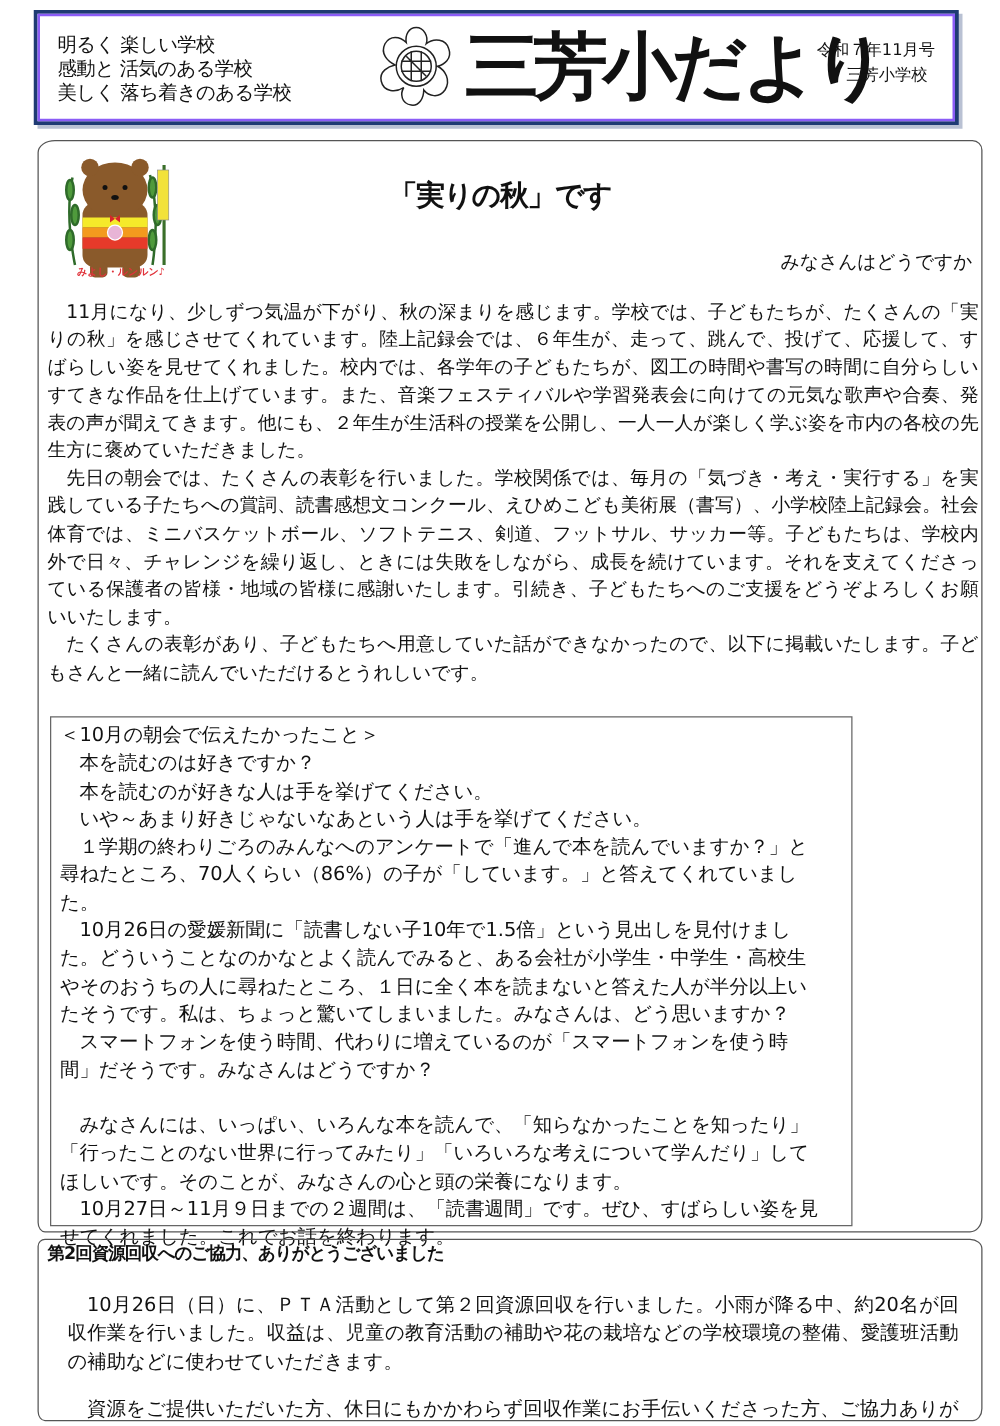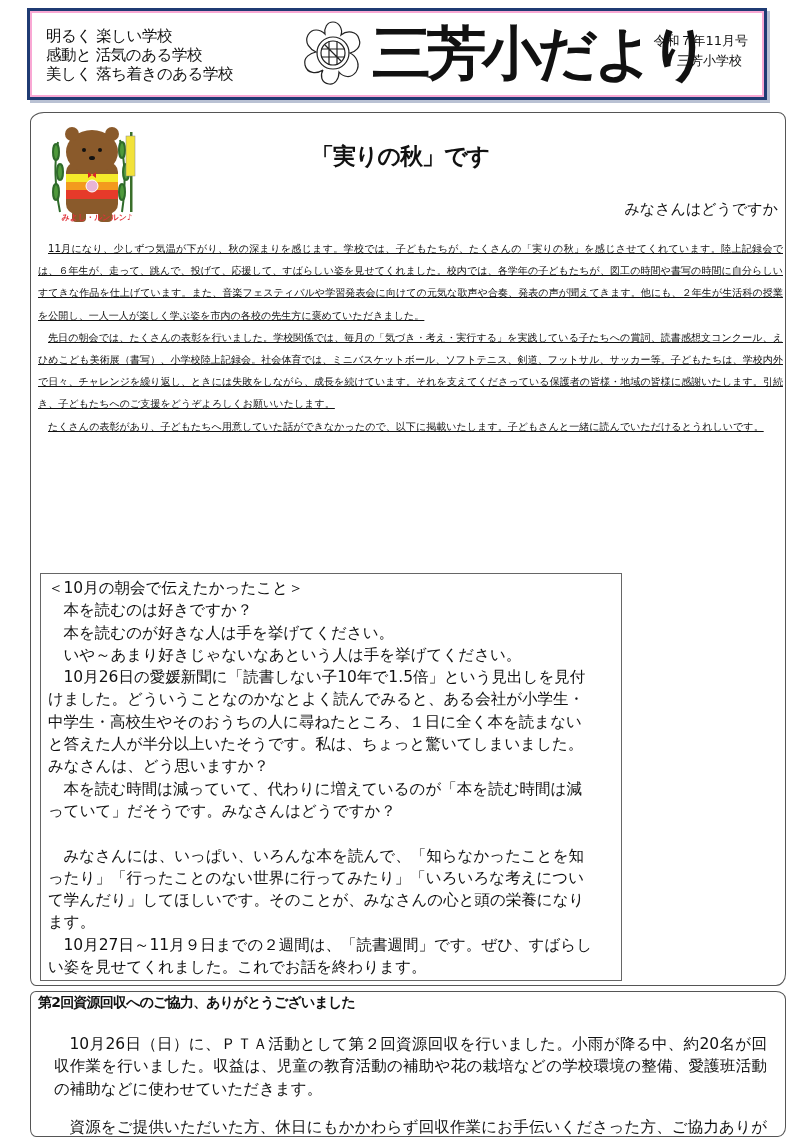--- a/index.html
+++ b/index.html
@@ -9,21 +9,21 @@
     color: #111;
   }
   
   .masthead {
     position: absolute; left: 27px; top: 8px; width: 740px; height: 92px;
     background: #1f3b73; padding: 3px; box-sizing: border-box;
     box-shadow: 3px 3px 0 #b9c1d3;
   }
   .masthead-inner {
     width: 100%; height: 100%; background: #fff; box-sizing: border-box;
-    border: 2px solid #f9a8d4; position: relative;
+    border: 2px solid #8b5cf6; position: relative;
   }
   .mottos {
     position: absolute; left: 14px; top: 14px; font-size: 15.5px; line-height: 19px;
     letter-spacing: -0.5px; white-space: nowrap;
   }
   .emblem {
     position: absolute; left: 267px; top: 6px; width: 68px; height: 68px;
   }
   .brand-title {
     position: absolute; left: 340px; top: 4px; font-size: 58px; font-weight: bold;
@@ -51,29 +51,28 @@
   }
   .article-title {
     position: absolute; left: 0; width: 800px; top: 141px; text-align: center;
     font-size: 23px; font-weight: bold; letter-spacing: -1px;
   }
   .author {
     position: absolute; right: 22px; top: 200px; font-size: 15px; white-space: nowrap;
   }
   .body-text {
     position: absolute; left: 38px; width: 745px; top: 238px;
-    font-size: 10px; line-height: 22.2px; letter-spacing: 0.05px;
+    font-size: 15px; line-height: 22.2px; letter-spacing: 0.05px;
     text-align: justify;
-    text-decoration: underline;
   }
   .body-text p { margin: 0; text-indent: 1em; }
 
   
   .speech-box {
-    position: absolute; left: 40px; top: 573px; width: 582px; height: 408px;
+    position: absolute; left: 40px; top: 573px; width: 642px; height: 408px;
     border: 1.3px solid #666; box-sizing: border-box;
     padding: 3px 24px 0 7px;
     font-size: 15.5px; line-height: 22.3px;
   }
   .speech-box p { margin: 0; }
   .speech-box .indent { text-indent: 1em; }
   .speech-box .blank { height: 22.3px; }
 
   
   .bottom-box {
@@ -162,22 +161,23 @@
   <p>11月になり、少しずつ気温が下がり、秋の深まりを感じます。学校では、子どもたちが、たくさんの「実りの秋」を感じさせてくれています。陸上記録会では、６年生が、走って、跳んで、投げて、応援して、すばらしい姿を見せてくれました。校内では、各学年の子どもたちが、図工の時間や書写の時間に自分らしいすてきな作品を仕上げています。また、音楽フェスティバルや学習発表会に向けての元気な歌声や合奏、発表の声が聞えてきます。他にも、２年生が生活科の授業を公開し、一人一人が楽しく学ぶ姿を市内の各校の先生方に褒めていただきました。</p>
   <p>先日の朝会では、たくさんの表彰を行いました。学校関係では、毎月の「気づき・考え・実行する」を実践している子たちへの賞詞、読書感想文コンクール、えひめこども美術展（書写）、小学校陸上記録会。社会体育では、ミニバスケットボール、ソフトテニス、剣道、フットサル、サッカー等。子どもたちは、学校内外で日々、チャレンジを繰り返し、ときには失敗をしながら、成長を続けています。それを支えてくださっている保護者の皆様・地域の皆様に感謝いたします。引続き、子どもたちへのご支援をどうぞよろしくお願いいたします。</p>
   <p>たくさんの表彰があり、子どもたちへ用意していた話ができなかったので、以下に掲載いたします。子どもさんと一緒に読んでいただけるとうれしいです。</p>
 </div>
 
 <div class="speech-box">
   <p>＜10月の朝会で伝えたかったこと＞</p>
   <p class="indent">本を読むのは好きですか？</p>
   <p class="indent">本を読むのが好きな人は手を挙げてください。</p>
   <p class="indent">いや～あまり好きじゃないなあという人は手を挙げてください。</p>
+  <p class="indent">１学期の終わりごろのみんなへのアンケートで「進んで本を読んでいますか？」と尋ねたところ、70人くらい（86%）の子が「しています。」と答えてくれていました。</p>
   <p class="indent">10月26日の愛媛新聞に「読書しない子10年で1.5倍」という見出しを見付けました。どういうことなのかなとよく読んでみると、ある会社が小学生・中学生・高校生やそのおうちの人に尋ねたところ、１日に全く本を読まないと答えた人が半分以上いたそうです。私は、ちょっと驚いてしまいました。みなさんは、どう思いますか？</p>
-  <p class="indent">本を読む時間は減っていて、代わりに増えているのが「本を読む時間は減っていて」だそうです。みなさんはどうですか？</p>
+  <p class="indent">スマートフォンを使う時間、代わりに増えているのが「スマートフォンを使う時間」だそうです。みなさんはどうですか？</p>
   <div class="blank"></div>
   <p class="indent">みなさんには、いっぱい、いろんな本を読んで、「知らなかったことを知ったり」「行ったことのない世界に行ってみたり」「いろいろな考えについて学んだり」してほしいです。そのことが、みなさんの心と頭の栄養になります。</p>
   <p class="indent">10月27日～11月９日までの２週間は、「読書週間」です。ぜひ、すばらしい姿を見せてくれました。これでお話を終わります。</p>
 </div>
 
 <div class="bottom-box"></div>
 <div class="bottom-title">第2回資源回収へのご協力、ありがとうございました</div>
 <div class="bottom-text">
   <p>10月26日（日）に、ＰＴＡ活動として第２回資源回収を行いました。小雨が降る中、約20名が回収作業を行いました。収益は、児童の教育活動の補助や花の栽培などの学校環境の整備、愛護班活動の補助などに使わせていただきます。</p>
   <p>資源をご提供いただいた方、休日にもかかわらず回収作業にお手伝いくださった方、ご協力ありがとうございました。</p>

